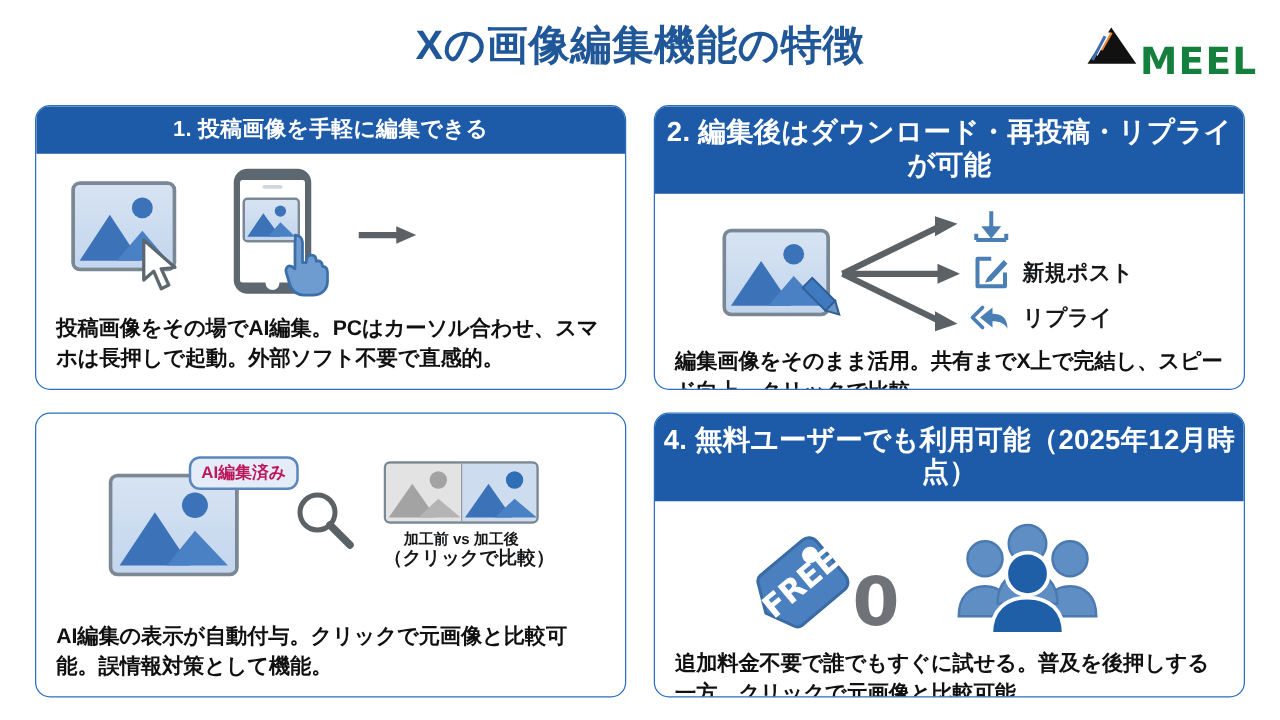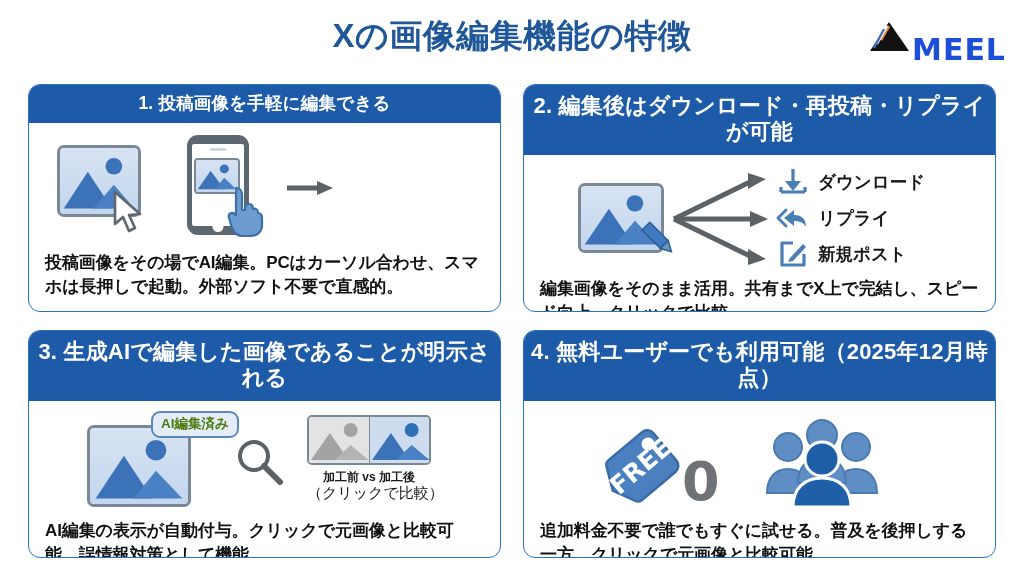--- a/index.html
+++ b/index.html
@@ -47,21 +47,21 @@
   }
   .brand-mark {
     width: 42px;
     height: 32px;
     position: relative;
     margin-right: 1px;
   }
   .brand-word {
     font-size: 30px;
     font-weight: bold;
-    color: #1d4ed8;
+    color: #15803d;
     letter-spacing: 1px;
     line-height: 32px;
     font-family: "DejaVu Sans", sans-serif;
     margin-top: 28px;
   }
 
   
   .cards {
     position: absolute;
     left: 28px;
@@ -230,21 +230,21 @@
   .c3-pic { position: absolute; left: 48px; top: 18px; width: 104px; height: 82px; }
   .c3-badge {
     position: absolute;
     left: 112px; top: 4px;
     background: #e3ecf7;
     border: 2px solid #5b87bd;
     border-radius: 9px;
     padding: 2px 8px 3px 8px;
     font-size: 13.5px;
     font-weight: bold;
-    color: #4d7c0f;
+    color: #be185d;
     white-space: nowrap;
   }
   .magnifier { position: absolute; left: 196px; top: 30px; width: 48px; height: 48px; }
   .compare { position: absolute; left: 268px; top: 8px; width: 124px; }
   .compare-thumbs {
     display: flex;
     width: 124px;
     height: 50px;
     border: 2.5px solid #7a8794;
     border-radius: 5px;
@@ -259,21 +259,21 @@
     font-size: 12px;
     font-weight: bold;
     color: #17181a;
     margin-top: 5px;
     line-height: 1.2;
     white-space: nowrap;
   }
   .compare-sub {
     text-align: center;
     font-size: 15px;
-    font-weight: normal;
+    font-weight: bold;
     color: #17181a;
     line-height: 1.2;
     white-space: nowrap;
   }
 
   
   .c4-stage { position: relative; width: 100%; height: 106px; }
   .tag { position: absolute; left: 68px; top: 8px; width: 92px; height: 92px; }
   .zero {
     position: absolute;
@@ -407,48 +407,46 @@
           <div class="c2-list">
             <div class="c2-row">
               <span class="c2-icon">
                 <svg width="30" height="30" viewBox="0 0 30 30">
                   <path d="M15 2 V17" stroke="#4a7fb5" stroke-width="3.2" fill="none"></path>
                   <polygon points="7,14 23,14 15,24" fill="#4a7fb5"></polygon>
                   <path d="M3 25 H27" stroke="#4a7fb5" stroke-width="3.2"></path>
                   <path d="M3 20 V25 M27 20 V25" stroke="#4a7fb5" stroke-width="3.2" fill="none"></path>
                 </svg>
               </span>
-              <span class="c2-label">ダウンロード</span>
+            </div>
+            <div class="c2-row">
+              <span class="c2-icon">
+                <svg width="30" height="30" viewBox="0 0 30 30">
+                  <path d="M26 15 V26 H4 V4 H15" stroke="#4a7fb5" stroke-width="3.2" fill="none" stroke-linejoin="round"></path>
+                  <path d="M12 19 L25 5 L28 8 L15 22 L10 23 Z" fill="#4a7fb5"></path>
+                </svg>
+              </span>
+              <span class="c2-label">新規ポスト</span>
             </div>
             <div class="c2-row">
               <span class="c2-icon">
                 <svg width="30" height="30" viewBox="0 0 30 30">
                   <path d="M16 7 L6 15 L16 23 V18 c6 0 10 2 12 6 c0-9-5-12-12-12 Z" fill="#4a7fb5"></path>
                   <path d="M8 7 L0 15 L8 23" stroke="#4a7fb5" stroke-width="3" fill="none" stroke-linejoin="round" stroke-linecap="round"></path>
                 </svg>
               </span>
               <span class="c2-label">リプライ</span>
             </div>
-            <div class="c2-row">
-              <span class="c2-icon">
-                <svg width="30" height="30" viewBox="0 0 30 30">
-                  <path d="M26 15 V26 H4 V4 H15" stroke="#4a7fb5" stroke-width="3.2" fill="none" stroke-linejoin="round"></path>
-                  <path d="M12 19 L25 5 L28 8 L15 22 L10 23 Z" fill="#4a7fb5"></path>
-                </svg>
-              </span>
-              <span class="c2-label">新規ポスト</span>
-            </div>
           </div>
         </div>
       </div>
       <div class="card-body">編集画像をそのまま活用。共有までX上で完結し、スピード向上。クリックで比較。</div>
     </div>
 
     <div class="card">
-      <div class="card-header small">3. 生成AIで編集した画像であることが明示される</div>
       <div class="card-figure">
         <div class="c3-stage">
 
           <div class="pic c3-pic">
             <div class="sky"></div>
             <svg style="position:absolute;inset:0" width="100%" height="100%" viewBox="0 0 104 82" preserveAspectRatio="none">
               <circle cx="70" cy="24" r="11" fill="#3c73b8"></circle>
               <polygon points="36,30 66,76 6,76" fill="#3c73b8"></polygon>
               <polygon points="70,46 98,76 46,76" fill="#4a81c4"></polygon>
             </svg>

